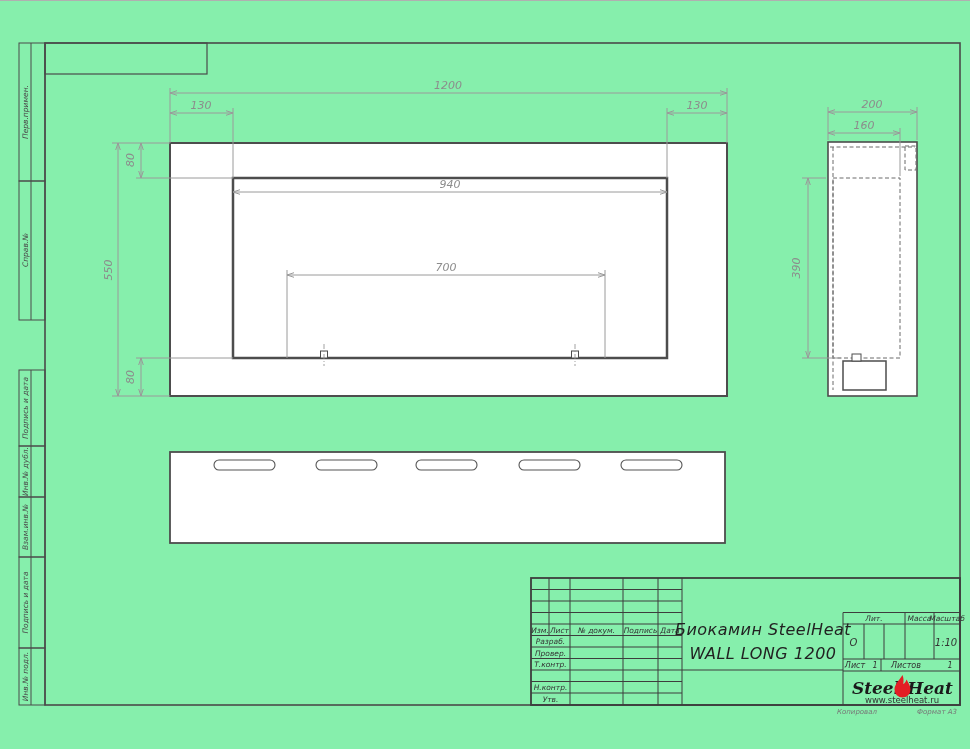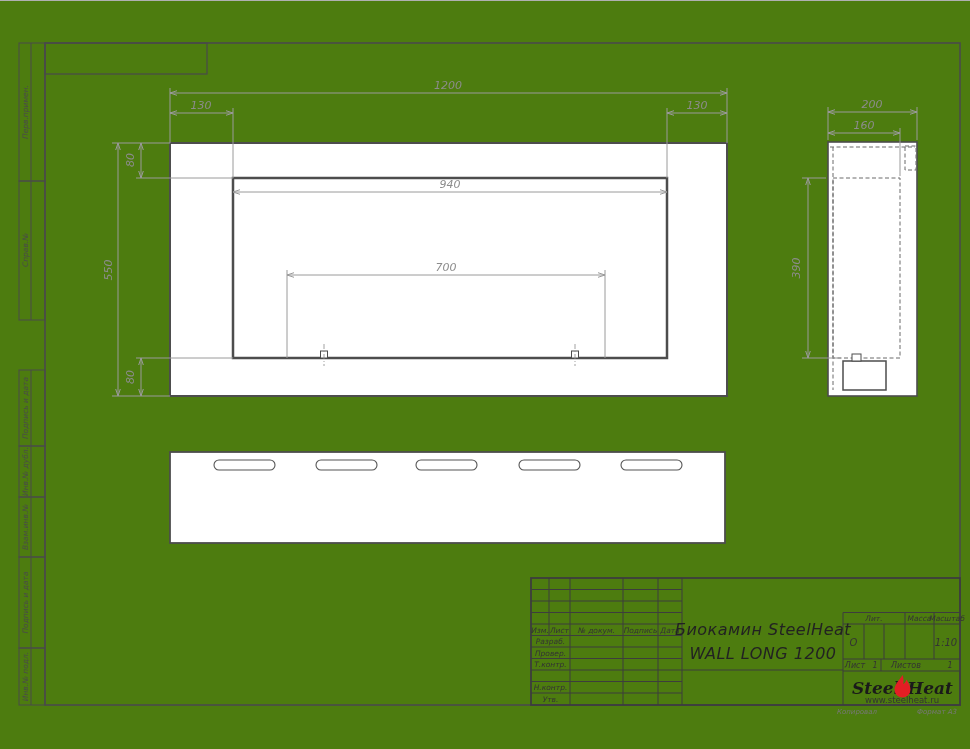--- a/index.html
+++ b/index.html
@@ -1,19 +1,19 @@
 <!DOCTYPE html>
 <html><head>
 <meta charset="utf-8">
 <style>
   html,body{margin:0;padding:0;background:#ffffff;}
   .sheet{
     position:relative;
     width:970px;height:749px;
-    background:#4d7c0f;
+    background:#86efac;
     font-family:"DejaVu Sans", "Liberation Sans", sans-serif;
     overflow:hidden;
   }
   svg{display:block;}
   text{font-family:"DejaVu Sans", "Liberation Sans", sans-serif;}
   .dim-text{font-size:11px;font-style:italic;fill:#8c8c8c;}
   .margin-label{font-size:7.5px;font-style:italic;fill:#4a4a4a;}
   .tb-label{font-size:7.5px;font-style:italic;fill:#333333;}
   .tb-small{font-size:8px;font-style:italic;fill:#333333;}
   .tb-value{font-size:10px;font-style:italic;fill:#333333;}

